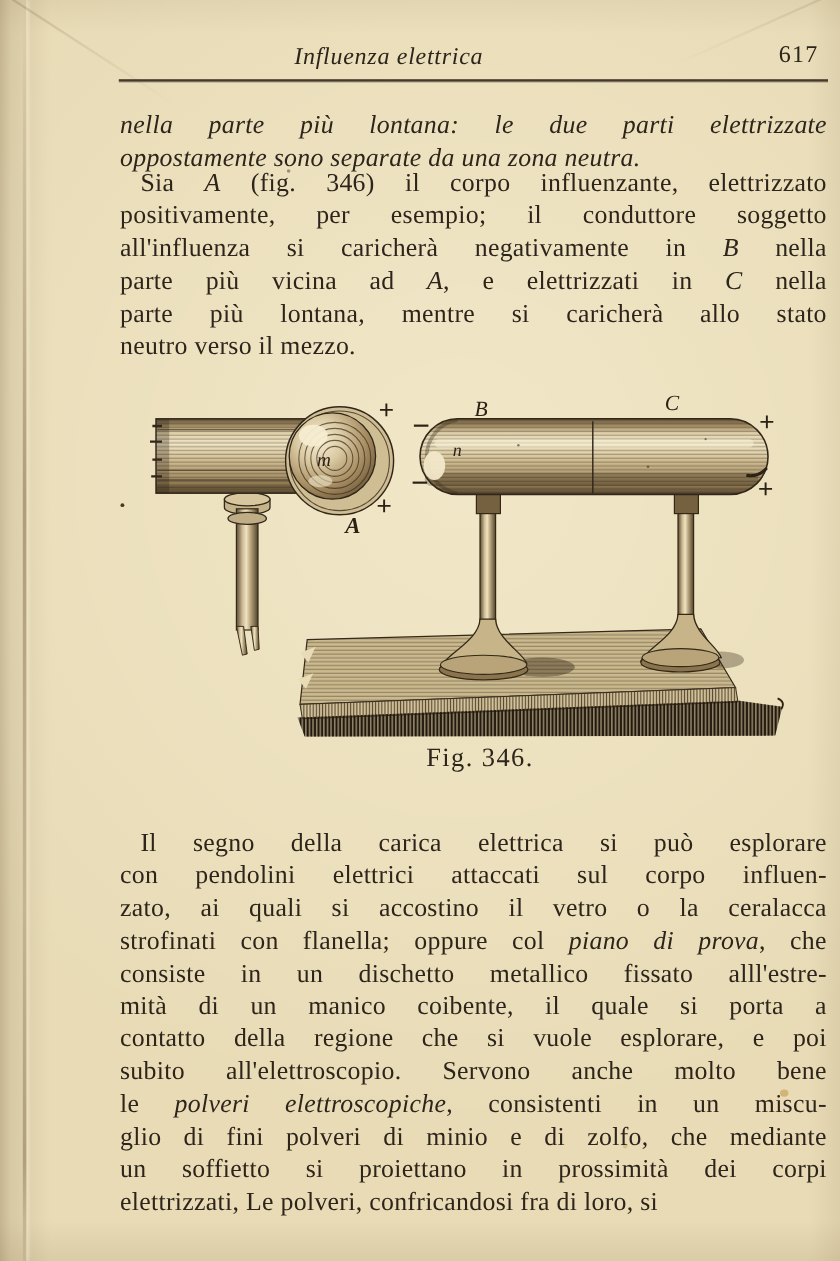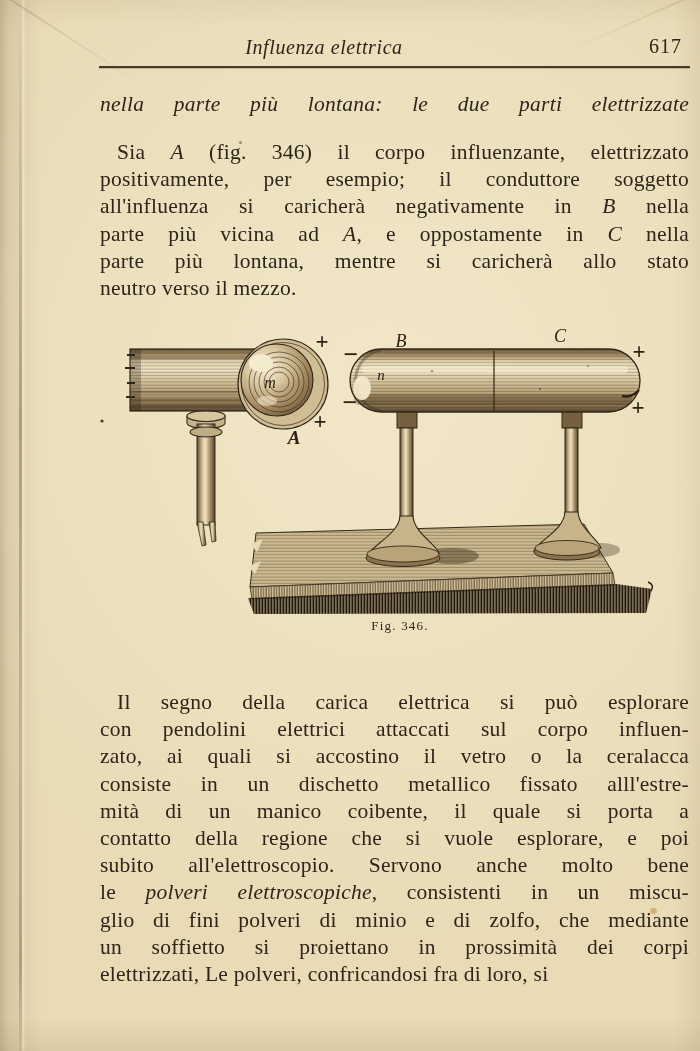--- a/index.html
+++ b/index.html
@@ -37,53 +37,55 @@
   .para.italic{font-style:italic;}
   .tline{text-align:justify;text-align-last:justify;}
   .tline.last{text-align-last:auto;}
   .tline.indent{text-indent:17px;}
   #p1{top:91px;}
   #p2{top:139px;}
   #p3{top:689px;}
 
   .figure-svg{position:absolute;left:95px;top:312px;width:590px;height:302px;}
   .caption{position:absolute;top:618px;left:100px;width:600px;text-align:center;
-    font-size:13px;letter-spacing:1.2px;}
+    font-size:22px;letter-spacing:1.2px;}
 </style>
 </head>
 <body>
 
 <div class="page">
 
   <div class="crease-v"></div>
   <div class="crease-d1"></div>
   <div class="crease-d2"></div>
   <div class="spot s1"></div>
   <div class="spot s2"></div>
   <div class="spot s3"></div>
 
   <div class="header-title">Influenza elettrica</div>
   <div class="page-num">617</div>
   <div class="rule"></div>
 
   <div class="para italic" id="p1">
       <div class="tline"><span>nella parte più lontana: le due parti elettrizzate</span></div>
+      <div class="tline last"><span>oppostamente sono separate da una zona neutra.</span></div>
     </div>
   <div class="para" id="p2">
       <div class="tline indent"><span>Sia </span><i>A</i><span> (fig. 346) il corpo influenzante, elettrizzato</span></div>
       <div class="tline"><span>positivamente, per esempio; il conduttore soggetto</span></div>
       <div class="tline"><span>all'influenza si caricherà negativamente in </span><i>B</i><span> nella</span></div>
-      <div class="tline"><span>parte più vicina ad </span><i>A</i><span>, e oppostamente in </span><i>C</i><span> nella</span></div>
+      <div class="tline"><span>parte più vicina ad </span><i>A</i><span>, e elettrizzati in </span><i>C</i><span> nella</span></div>
       <div class="tline"><span>parte più lontana, mentre si caricherà allo stato</span></div>
       <div class="tline last"><span>neutro verso il mezzo.</span></div>
     </div>
   <div class="para" id="p3">
       <div class="tline indent"><span>Il segno della carica elettrica si può esplorare</span></div>
       <div class="tline"><span>con pendolini elettrici attaccati sul corpo influen-</span></div>
       <div class="tline"><span>zato, ai quali si accostino il vetro o la ceralacca</span></div>
+      <div class="tline"><span>strofinati con flanella; oppure col </span><i>piano di prova</i><span>, che</span></div>
       <div class="tline"><span>consiste in un dischetto metallico fissato alll'estre-</span></div>
       <div class="tline"><span>mità di un manico coibente, il quale si porta a</span></div>
       <div class="tline"><span>contatto della regione che si vuole esplorare, e poi</span></div>
       <div class="tline"><span>subito all'elettroscopio. Servono anche molto bene</span></div>
       <div class="tline"><span>le </span><i>polveri elettroscopiche</i><span>, consistenti in un miscu-</span></div>
       <div class="tline"><span>glio di fini polveri di minio e di zolfo, che mediante</span></div>
       <div class="tline"><span>un soffietto si proiettano in prossimità dei corpi</span></div>
       <div class="tline last"><span>elettrizzati, Le polveri, confricandosi fra di loro, si</span></div>
     </div>
 

